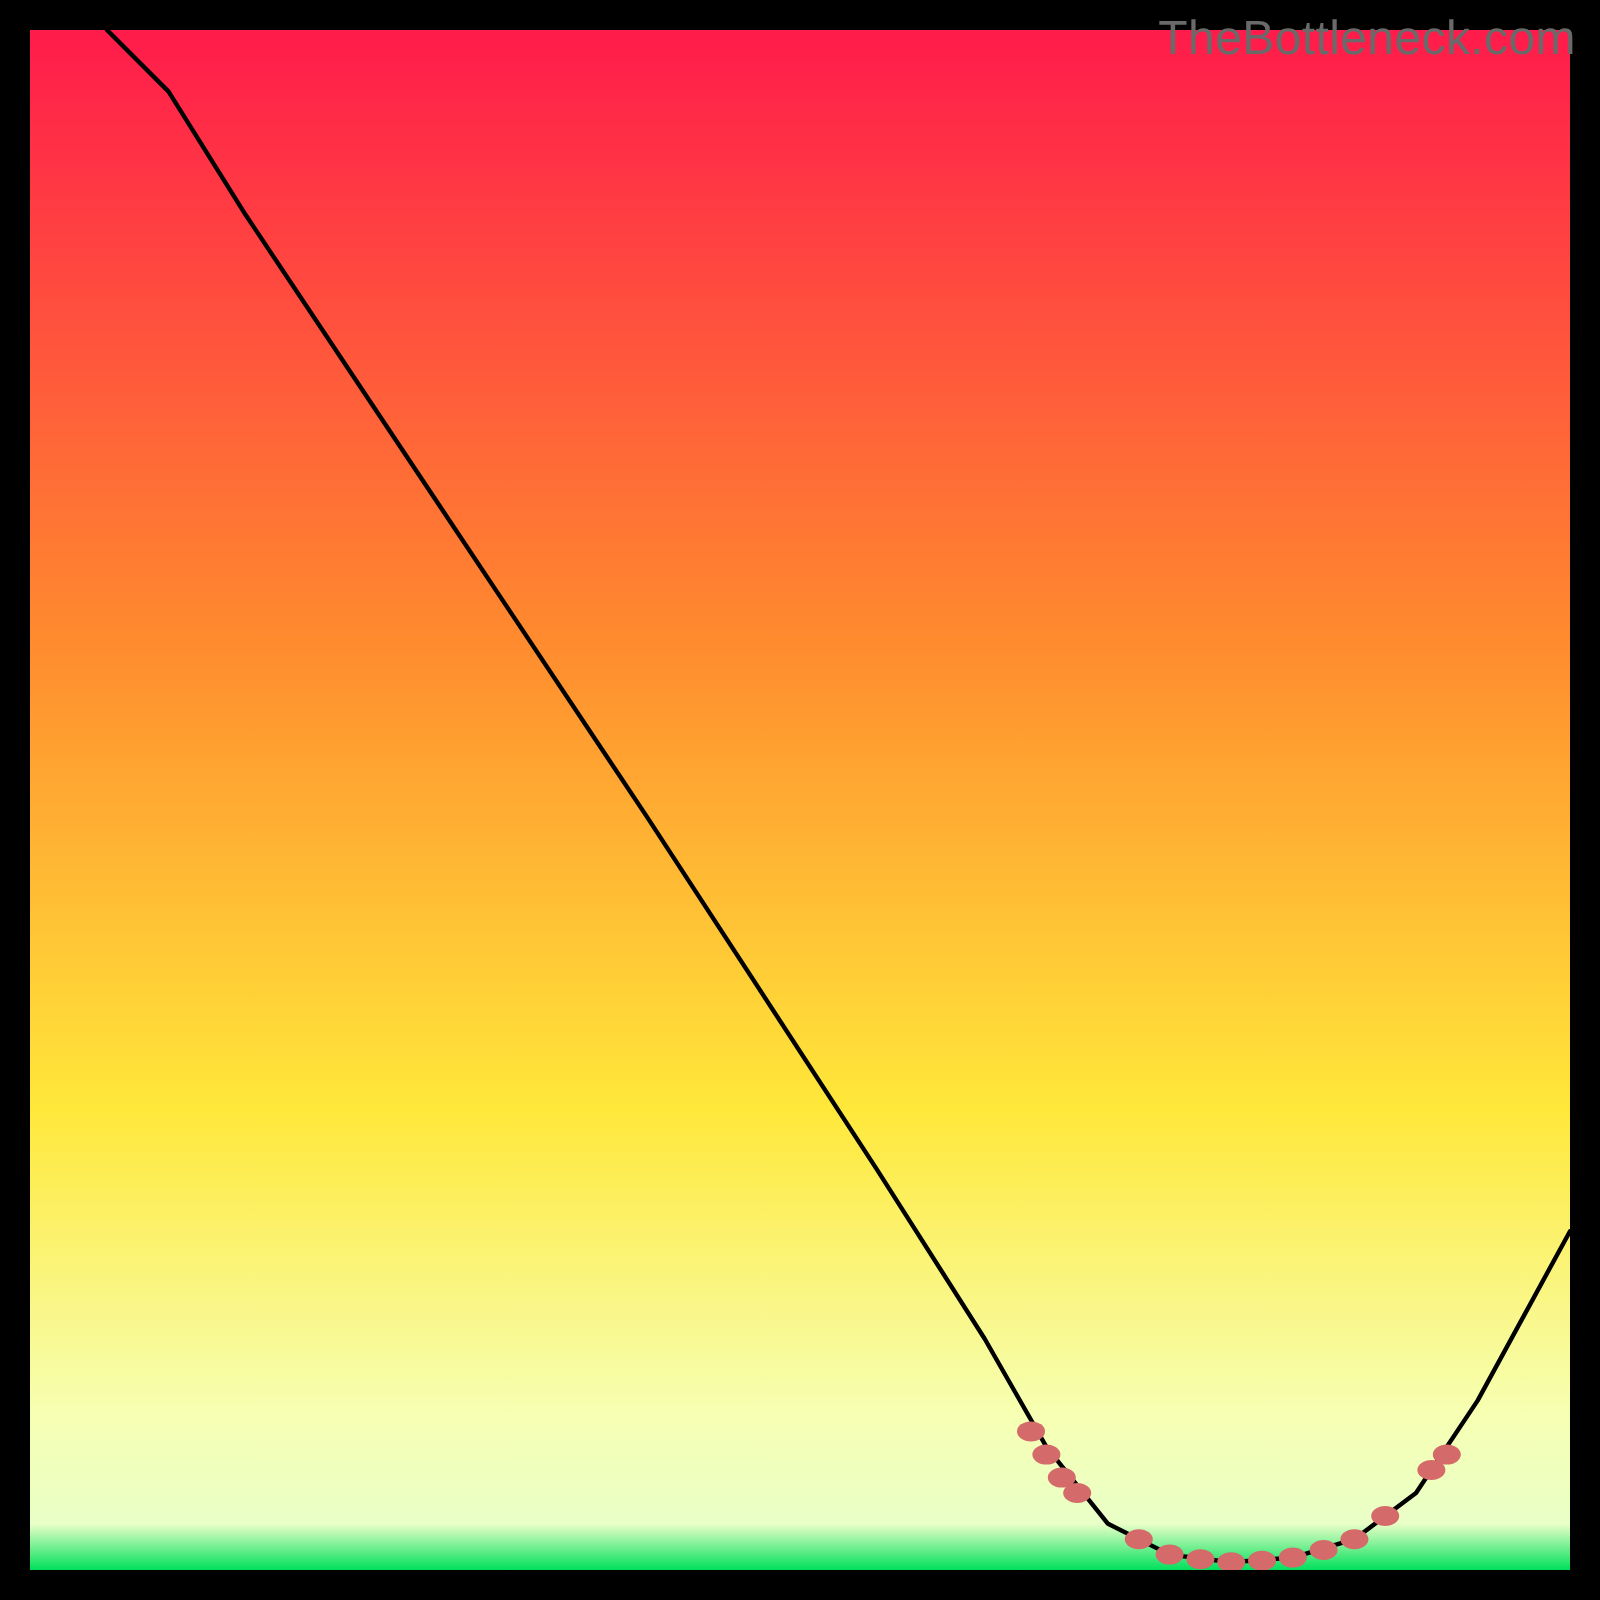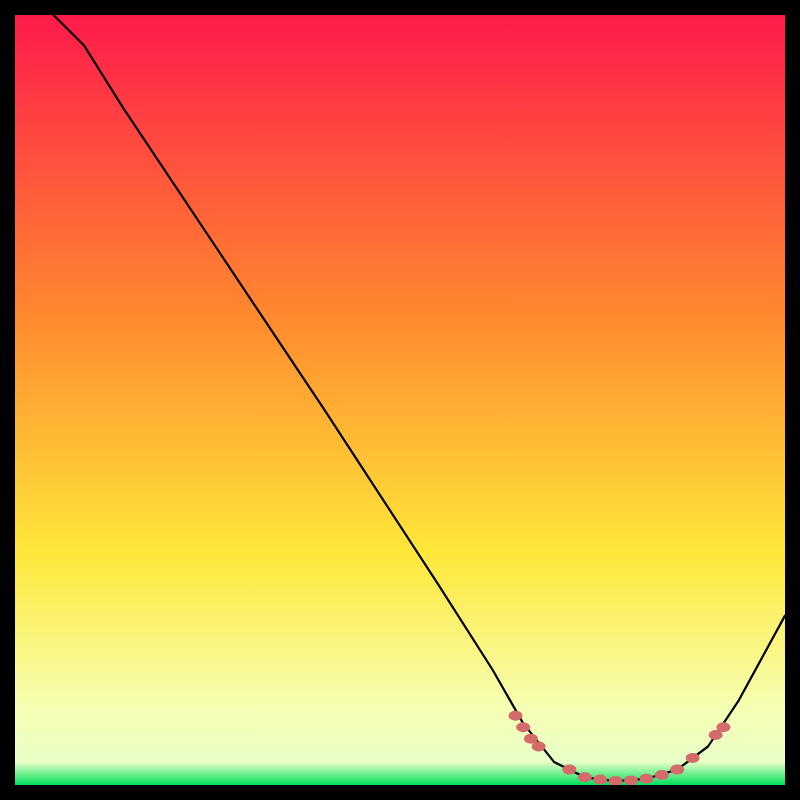--- a/index.html
+++ b/index.html
@@ -38,20 +38,21 @@
   svg.plot {
     display: block;
     width: 100%;
     height: 100%;
   }
 </style>
 </head>
 <body>
 
 <div class="frame">
+  <div class="watermark">TheBottleneck.com</div>
 
   <div class="plot-outer">
     <svg class="plot" viewBox="0 0 770 770" preserveAspectRatio="none">
       <defs>
         <linearGradient id="bg-grad" x1="0" y1="0" x2="0" y2="1">
             <stop offset="0%" stop-color="#ff1b4b"></stop>
             <stop offset="40%" stop-color="#ff8c2e"></stop>
             <stop offset="70%" stop-color="#ffe83a"></stop>
             <stop offset="90%" stop-color="#f6ffb3"></stop>
             <stop offset="97%" stop-color="#e9ffc7"></stop>

